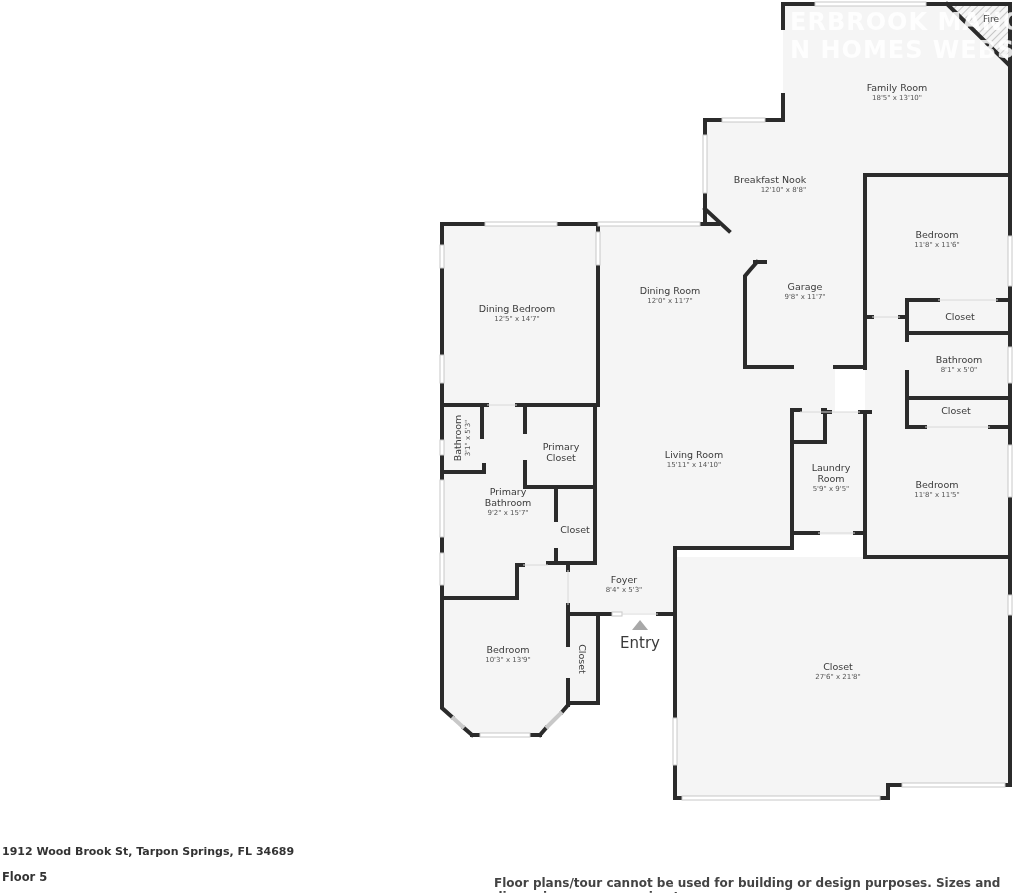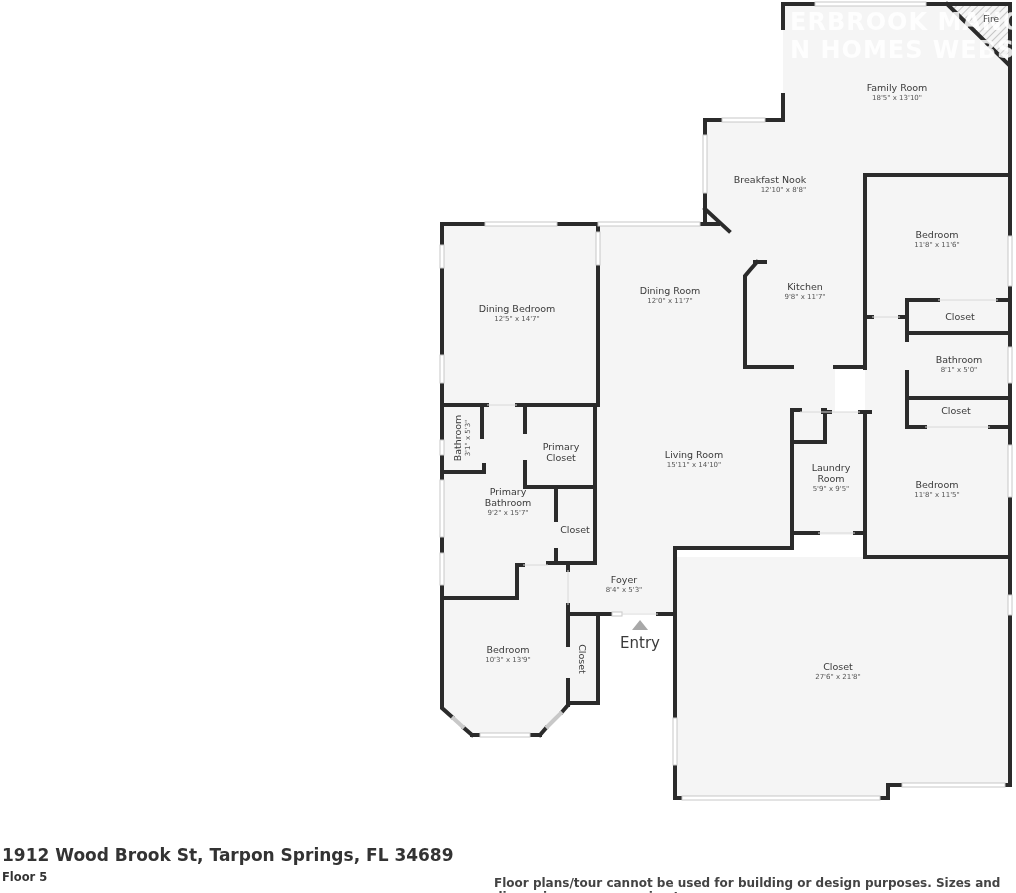--- a/index.html
+++ b/index.html
@@ -7,21 +7,21 @@
     .plan { position: absolute; left: 0; top: 0; width: 1016px; height: 893px; }
     .room-label { position: absolute; transform: translate(-50%, -50%); text-align: center; color: #3a3a3a; white-space: nowrap; pointer-events: none; }
     .room-name { font-size: 9.5px; line-height: 11px; display: block; }
     .room-dim { font-size: 7px; line-height: 10px; display: block; color: #555; }
     .vertical { transform: translate(-50%, -50%) rotate(-90deg); }
     .vertical90 { transform: translate(-50%, -50%) rotate(90deg); }
     .fire { position: absolute; font-size: 9px; color: #444; }
     .entry { position: absolute; transform: translate(-50%, 0); font-size: 15px; color: #3a3a3a; text-align:center; }
     .entry-arrow { width: 0; height: 0; border-left: 8px solid transparent; border-right: 8px solid transparent; border-bottom: 10px solid #a8a8a8; margin: 0 auto 4px auto; }
     .watermark { position: absolute; color: rgba(255,255,255,0.85); font-weight: bold; font-size: 24px; letter-spacing: 1px; white-space: nowrap; }
-    .footer-addr { position: absolute; left: 2px; top: 845px; font-size: 17px; font-weight: bold; color: #333; }
+    .footer-addr { position: absolute; left: 2px; top: 845px; font-size: 11px; font-weight: bold; color: #333; }
     .footer-floor { position: absolute; left: 2px; top: 870px; font-size: 11.5px; font-weight: bold; color: #333; }
     .footer-disc { position: absolute; left: 494px; top: 876px; font-size: 12px; font-weight: bold; color: #444; }
   </style>
 </head>
 <body>
 
 <svg class="plan" viewBox="0 0 1016 893" xmlns="http://www.w3.org/2000/svg">
   <defs>
     <pattern id="hatch" width="5" height="5" patternUnits="userSpaceOnUse" patternTransform="rotate(45)">
       <line x1="0" y1="0" x2="0" y2="5" stroke="#9a9a9a" stroke-width="1"></line>
@@ -184,21 +184,21 @@
   <span class="room-name">Breakfast Nook</span>
   <span class="room-dim">12'10" x 8'8"</span>
 </div>
 
 <div class="room-label" style="left:937px; top:239px;">
   <span class="room-name">Bedroom</span>
   <span class="room-dim">11'8" x 11'6"</span>
 </div>
 
 <div class="room-label" style="left:805px; top:291px;">
-  <span class="room-name">Kitchen</span>
+  <span class="room-name">Garage</span>
   <span class="room-dim">9'8" x 11'7"</span>
 </div>
 
 <div class="room-label" style="left:670px; top:295px;">
   <span class="room-name">Dining Room</span>
   <span class="room-dim">12'0" x 11'7"</span>
 </div>
 
 <div class="room-label" style="left:517px; top:313px;">
   <span class="room-name">Dining Bedroom</span>

